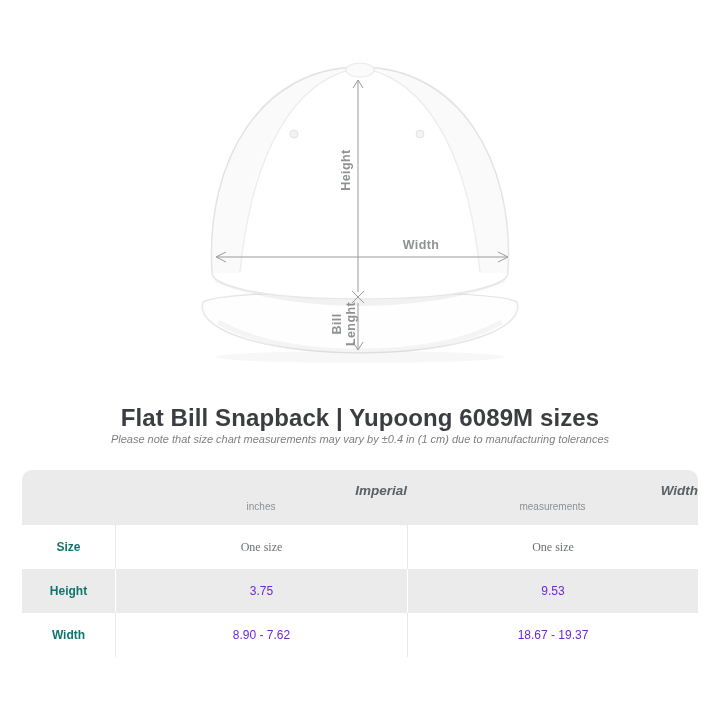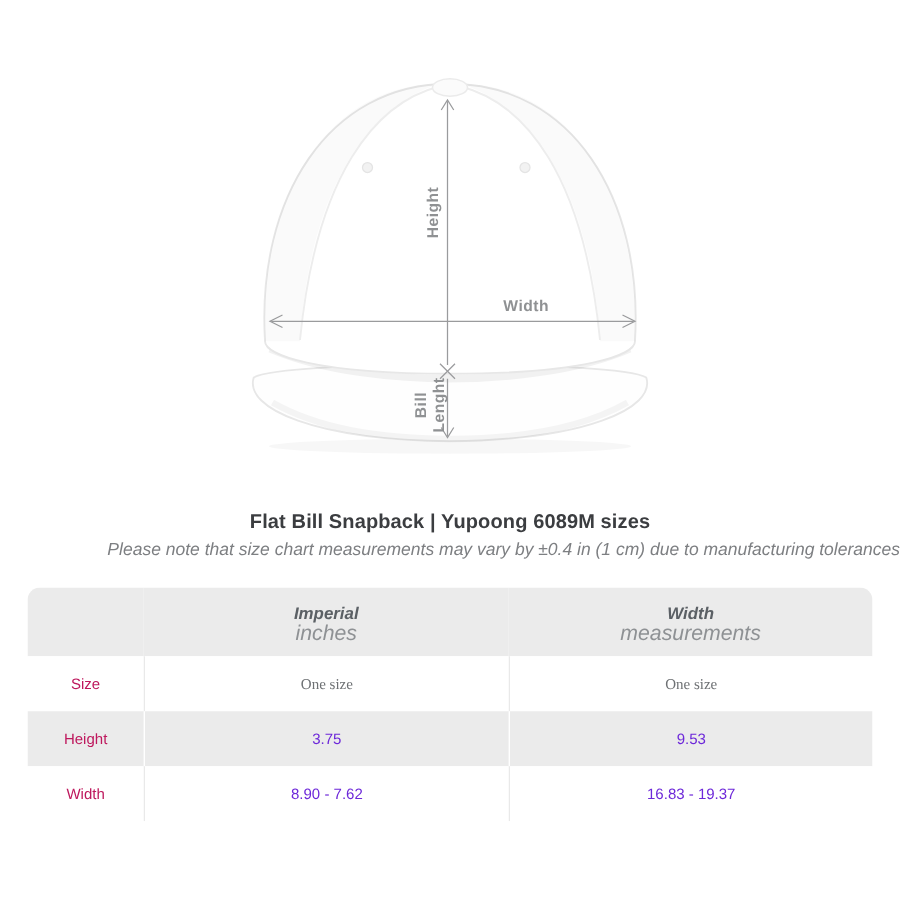--- a/index.html
+++ b/index.html
@@ -11,52 +11,52 @@
   .hat-figure{position:absolute;top:0;left:0;width:720px;height:402px;}
   .hat-figure svg{display:block;}
   .annot-text{
     font-family:"Liberation Sans", sans-serif;
     font-size:12.5px;font-weight:bold;letter-spacing:0.4px;
     fill:#8f9193;
   }
   
   .title-block{position:absolute;top:407px;left:0;width:720px;text-align:center;}
   .chart-title{
-    font-size:16px;font-weight:bold;color:#3b3d40;letter-spacing:0.1px;
+    font-size:24px;font-weight:bold;color:#3b3d40;letter-spacing:0.1px;
     margin:0;line-height:22px;
   }
   .chart-subtitle{
-    font-size:14px;font-style:italic;color:#7d7f82;margin:3px 0 0 0;line-height:14px;text-align:right;
+    font-size:11px;font-style:italic;color:#7d7f82;margin:3px 0 0 0;line-height:14px;
   }
   
   .size-table-wrap{
     position:absolute;top:470px;left:22px;width:676px;
     border-radius:10px;overflow:hidden;
   }
   table.size-table{
     border-collapse:separate;border-spacing:0;width:676px;table-layout:fixed;
   }
   .size-table col.c-label{width:93px;}
   .size-table col.c-imperial{width:292px;}
   .size-table col.c-metric{width:291px;}
   .size-table th,.size-table td{
     padding:0;text-align:center;vertical-align:middle;box-sizing:border-box;
   }
   .size-table thead th{background:#ebebeb;height:55px;}
   .col-title{
     display:block;font-style:italic;font-weight:bold;font-size:13.5px;
-    color:#5b6065;line-height:16px;
+    color:#5b6065;line-height:16px;text-align:right;
   }
   .col-sub{
-    display:block;font-style:italic;font-weight:normal;font-size:17px;
+    display:block;font-weight:normal;font-size:10px;
     color:#8e9194;line-height:13px;margin-top:1px;
   }
   .size-table tbody td{height:44px;font-size:12px;color:#6d28d9;background:#ffffff;}
   .size-table tbody tr:nth-child(even) td{background:#ebebeb;}
-  .size-table tbody td.row-label{font-weight:normal;color:#be185d;}
+  .size-table tbody td.row-label{font-weight:bold;color:#0f766e;}
   .size-table tbody tr:nth-child(odd) td.vline{border-left:1px solid #e9e9e9;}
   .size-table tbody tr:nth-child(even) td.vline{border-left:1px solid #ffffff;}
   .size-table tbody tr.size-row td.val{color:#6e7174;font-family:Liberation Serif, serif;}
 </style>
 </head>
 <body>
 
 <div class="hat-figure">
   <svg width="720" height="402" viewBox="0 0 720 402">
 
@@ -142,17 +142,17 @@
         <td class="vline val">One size</td>
       </tr>
       <tr>
         <td class="row-label">Height</td>
         <td class="vline val">3.75</td>
         <td class="vline val">9.53</td>
       </tr>
       <tr>
         <td class="row-label">Width</td>
         <td class="vline val">8.90 - 7.62</td>
-        <td class="vline val">16.83 - 19.37</td>
+        <td class="vline val">18.67 - 19.37</td>
       </tr>
     </tbody>
   </table>
 </div>
 
 </body></html>

